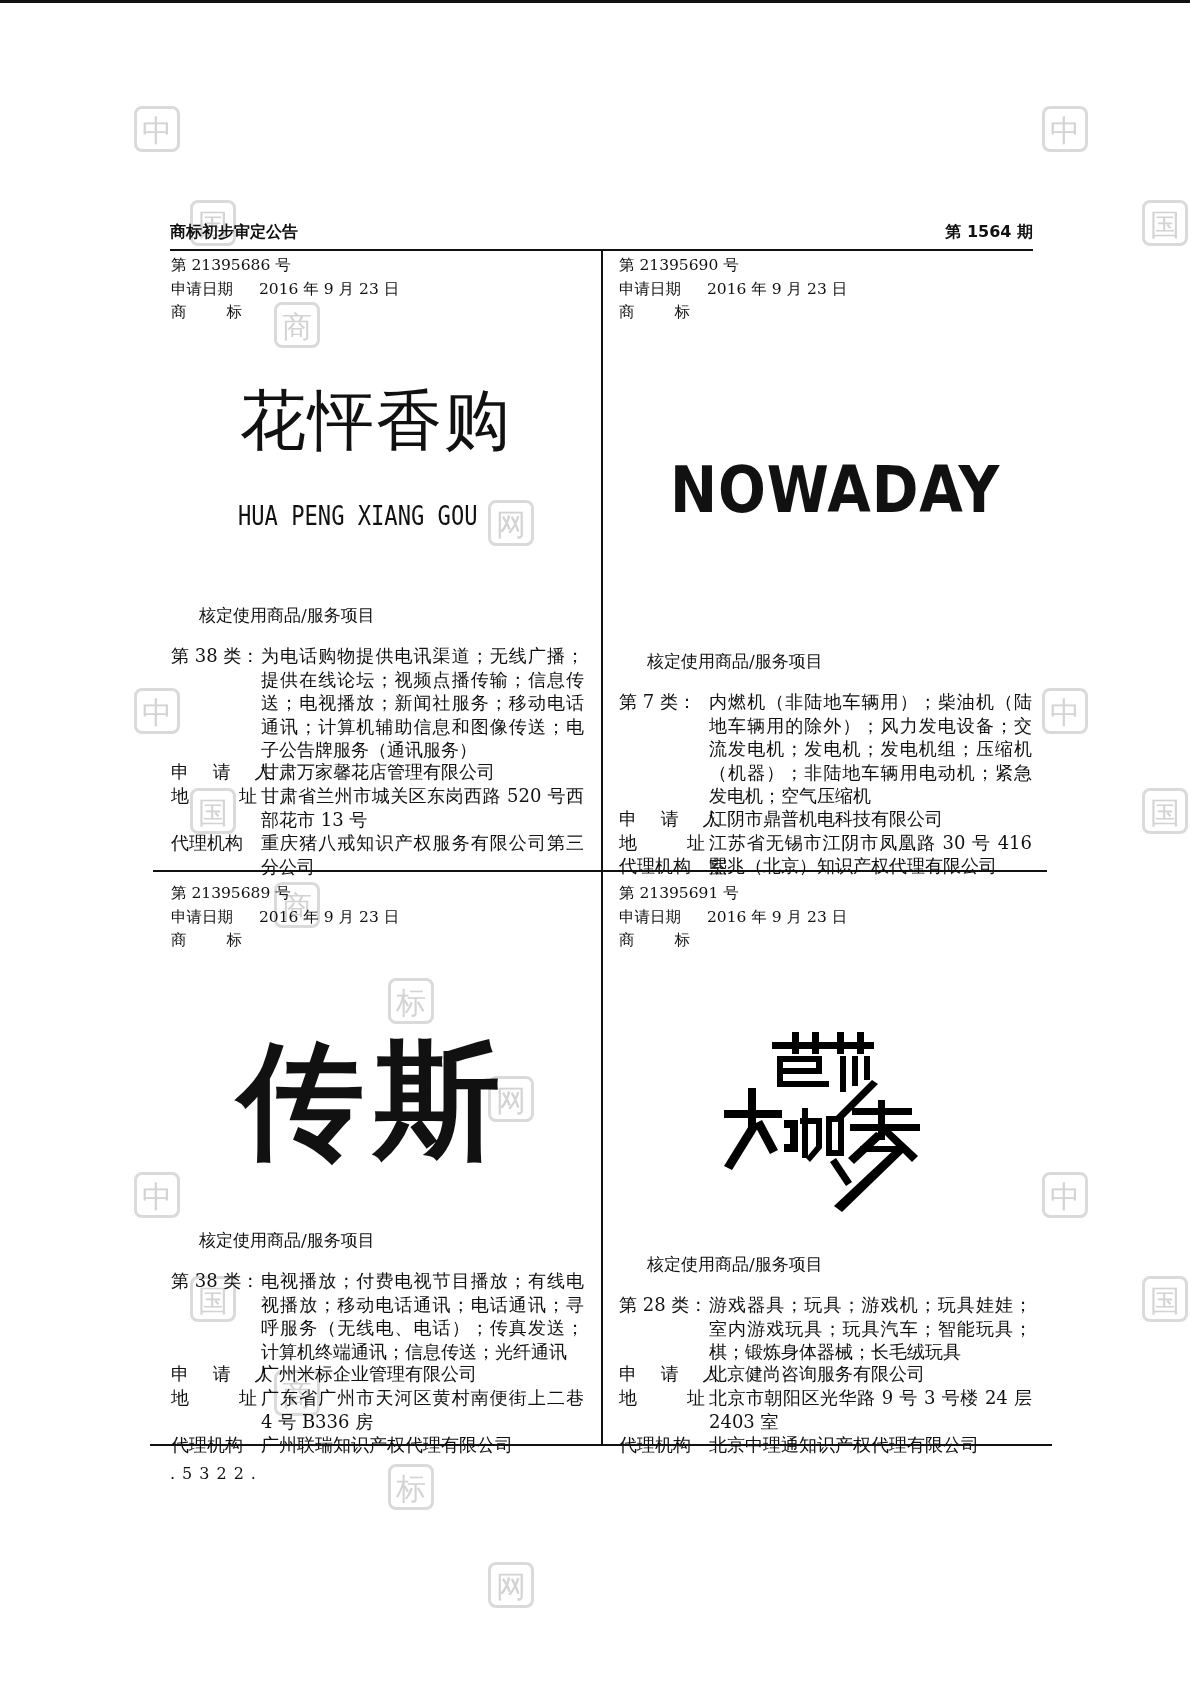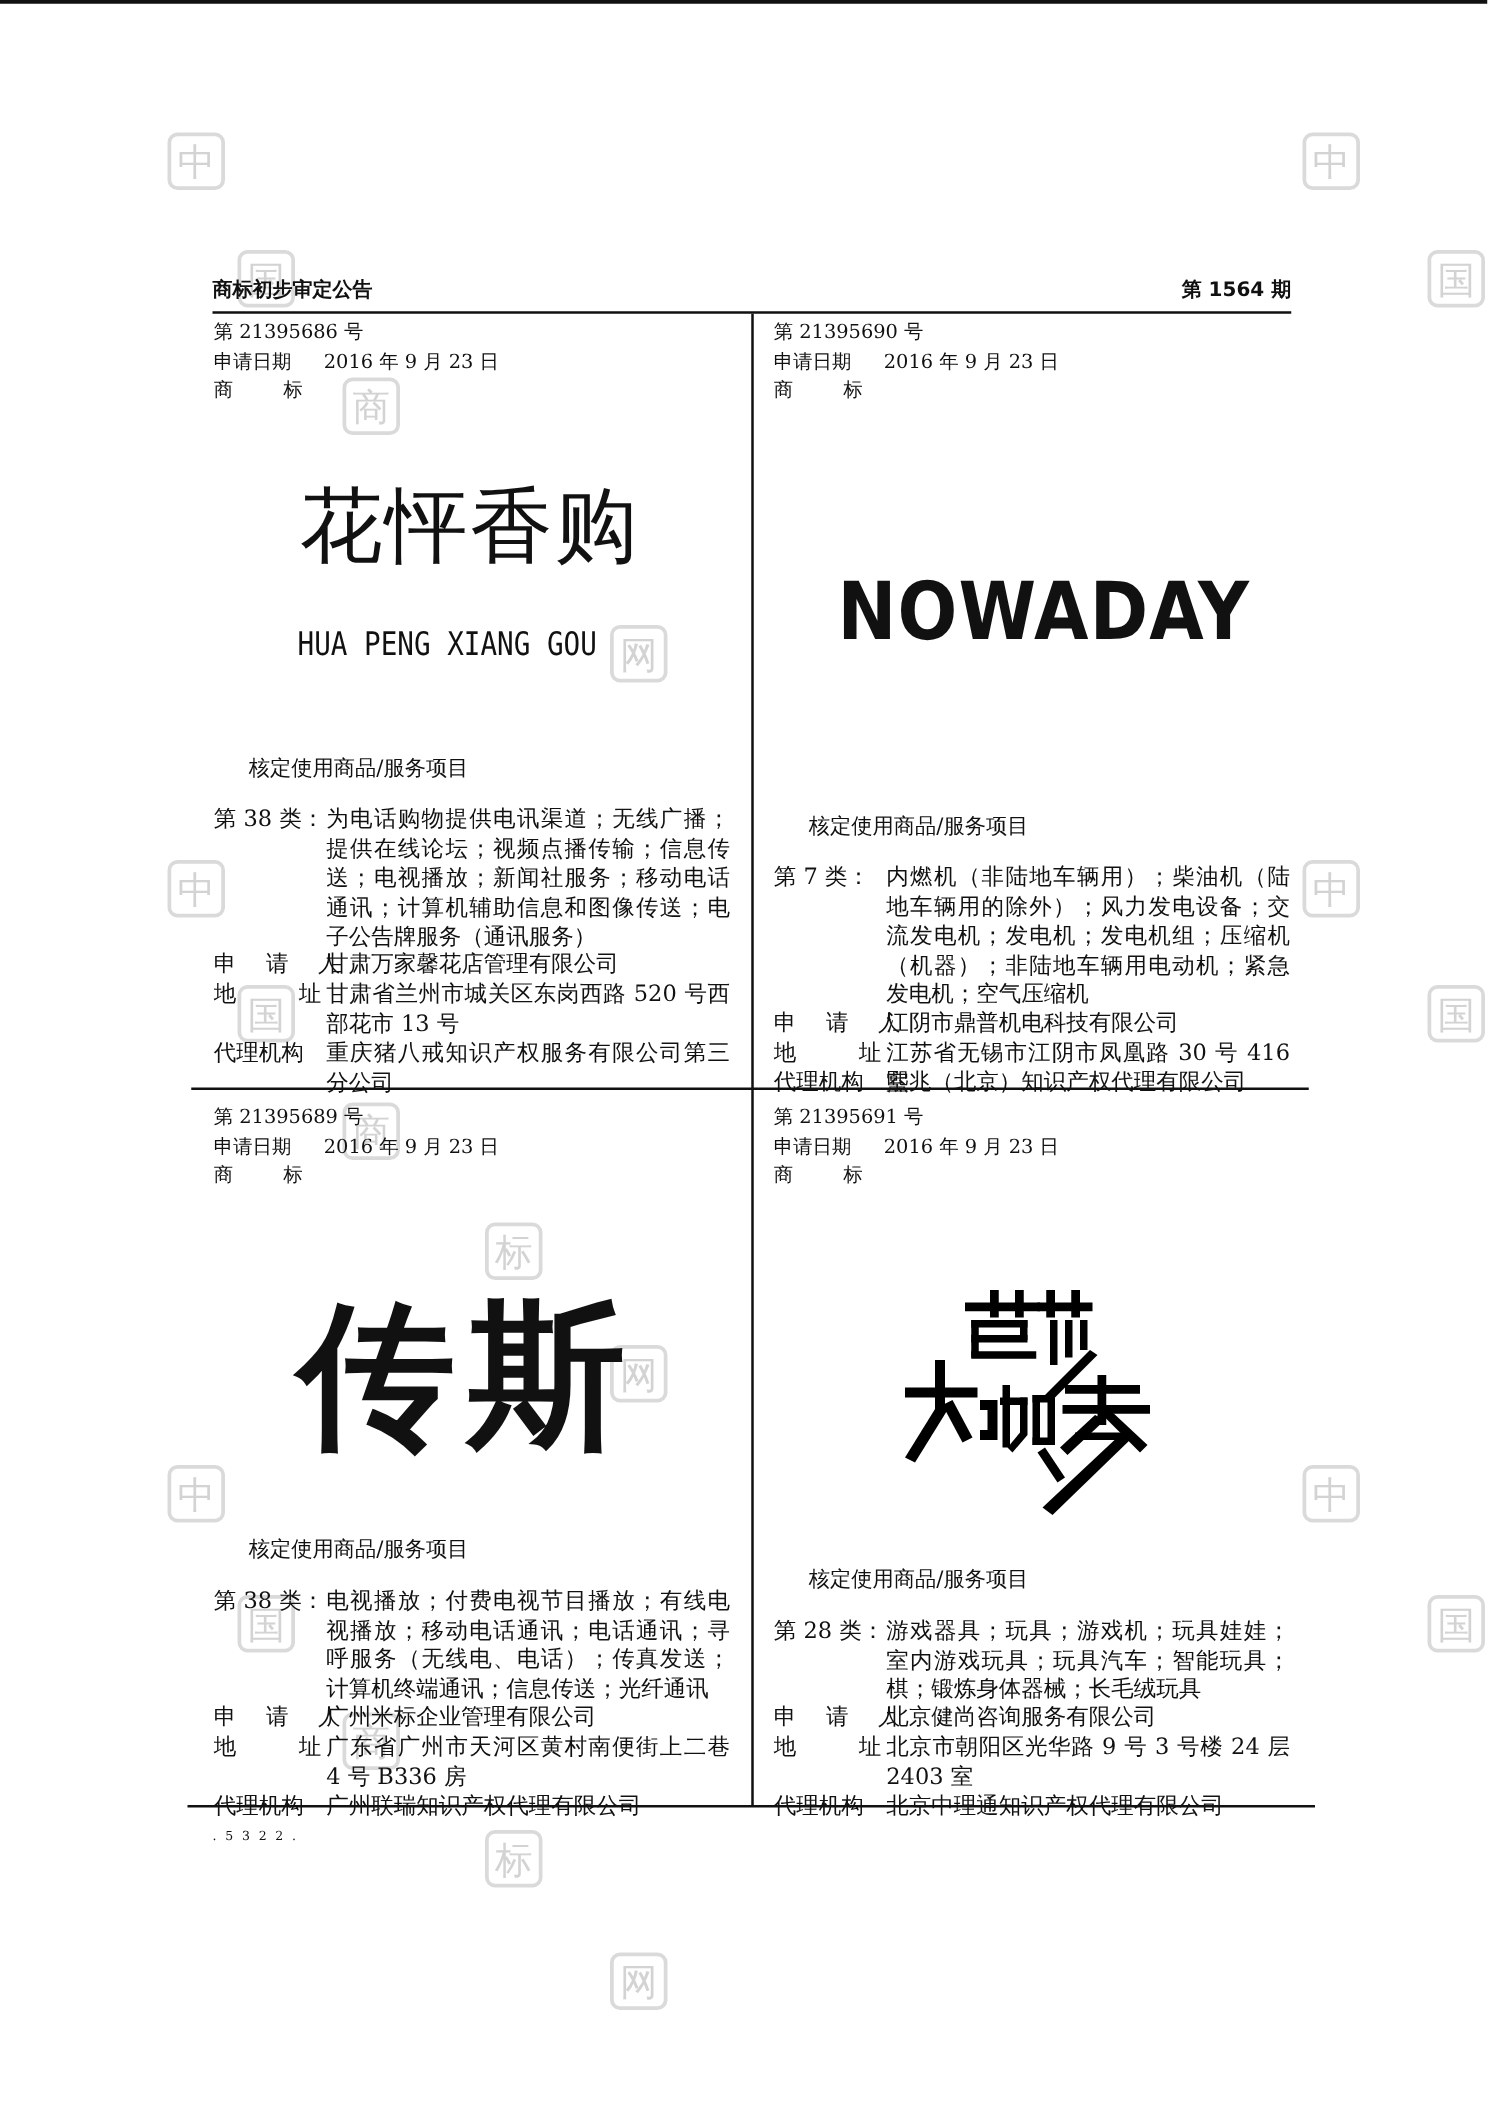--- a/index.html
+++ b/index.html
@@ -30,21 +30,21 @@
          font-size: 26px; line-height: 34px; transform: scaleX(0.85); transform-origin: left top; white-space: nowrap; }
   .logo2 { position: absolute; left: 670px; top: 455px; font-family: "DejaVu Sans", sans-serif;
          font-weight: bold; font-size: 64px; line-height: 70px; transform: scaleX(0.88); transform-origin: left top;
          letter-spacing: 1px; white-space: nowrap; }
   .logo3 { position: absolute; left: 238px; top: 1010px; font-family: "DejaVu Sans", sans-serif;
          font-weight: bold; font-size: 126px; line-height: 140px; letter-spacing: 10px; white-space: nowrap; margin-top: 21px; }
   .logo4 { position: absolute; left: 722px; top: 1024px; width: 200px; height: 190px; }
   .wm { position: absolute; width: 46px; height: 46px; border: 3px solid #d6d6d6; border-radius: 8px;
         color: #cfcfcf; font-family: "DejaVu Sans", sans-serif; font-size: 30px; line-height: 44px;
         text-align: center; box-sizing: border-box; opacity: 0.9; }
-  .footer-code { position: absolute; left: 170px; top: 1464px; font-size: 10px; letter-spacing: 7px; white-space: nowrap; }
+  .footer-code { position: absolute; left: 170px; top: 1464px; font-size: 16px; letter-spacing: 7px; white-space: nowrap; }
 </style>
 </head>
 <body>
 
 <div class="topbar"></div>
 
 <div class="wm" style="left:134px;top:106px;">中</div>
 <div class="wm" style="left:1042px;top:106px;">中</div>
 <div class="wm" style="left:190px;top:200px;">国</div>
 <div class="wm" style="left:1142px;top:200px;">国</div>

